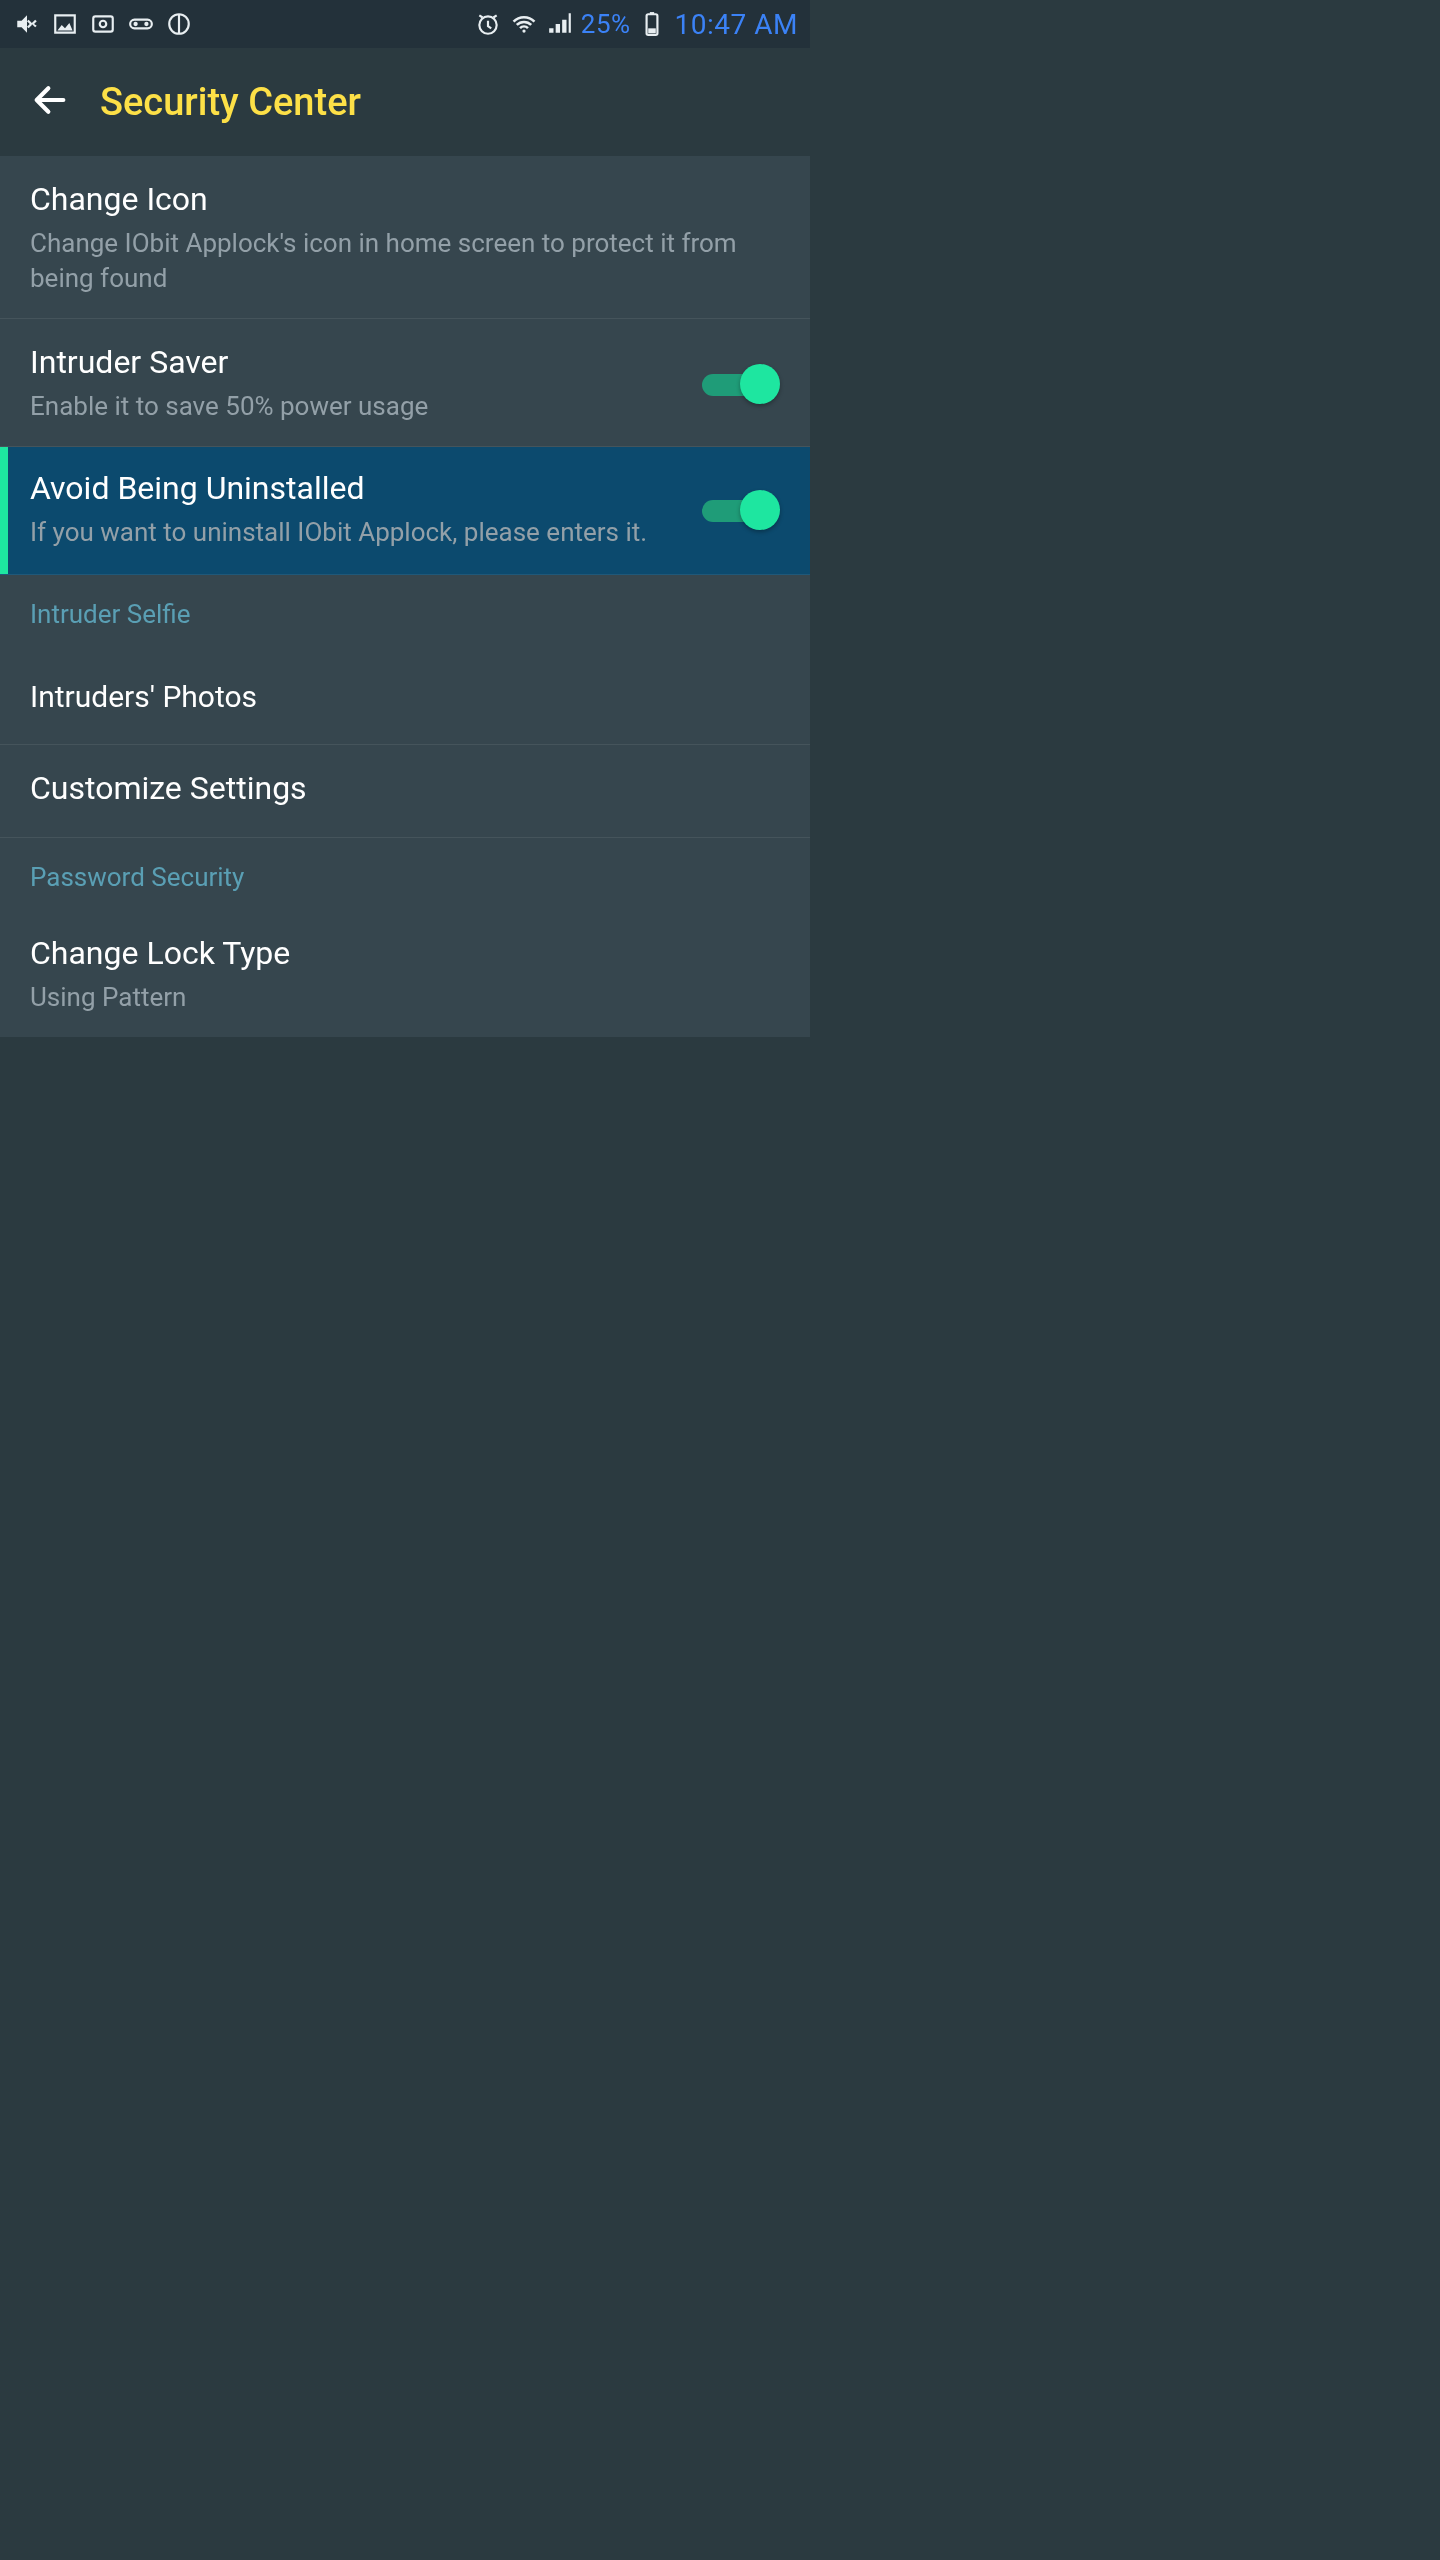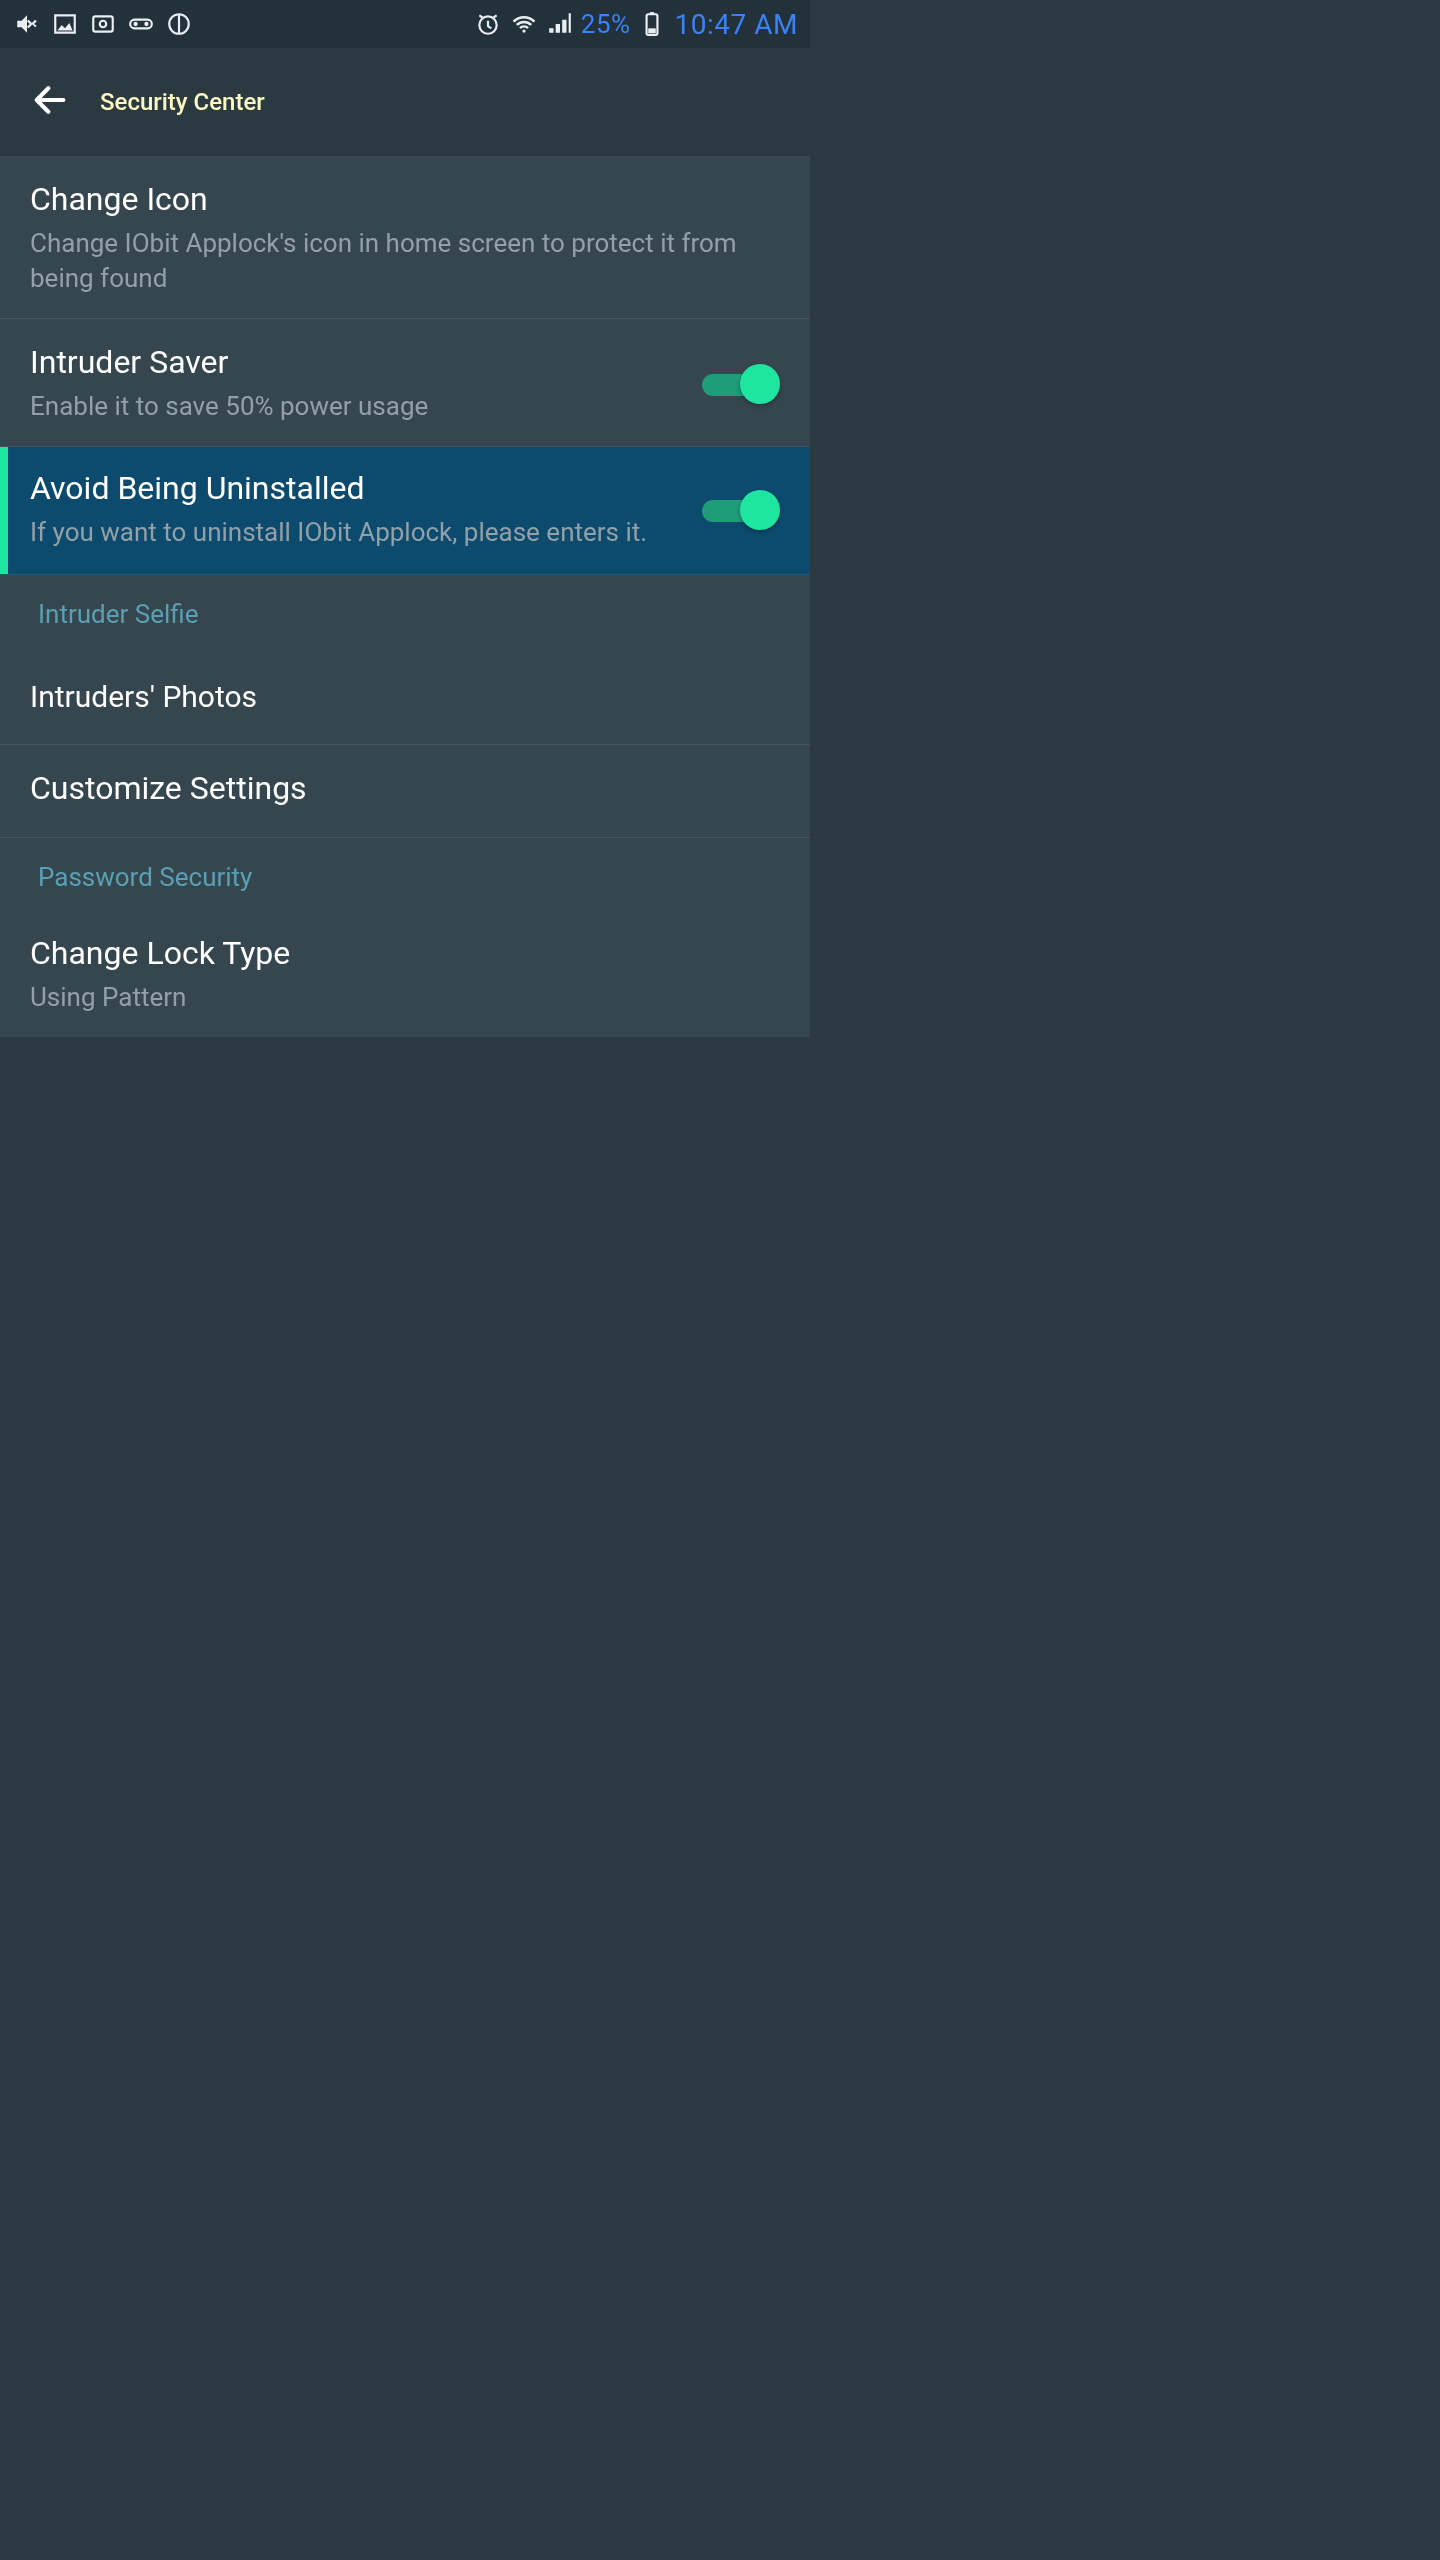--- a/index.html
+++ b/index.html
@@ -61,23 +61,23 @@
       gap: 30px;
       background: #2b3a40;
     }
     .back-arrow svg {
       width: 40px;
       height: 40px;
       stroke: #fff;
       fill: none;
     }
     .app-title {
-      font-size: 24px;
+      font-size: 38px;
       font-weight: 500;
-      color: #fef9c3;
+      color: #fde047;
     }
     
     .settings {
       background: #36464e;
     }
     .list-item {
       padding: 24px 30px 22px 30px;
       border-bottom: 1px solid rgba(255,255,255,0.08);
       display: flex;
       align-items: center;
@@ -134,21 +134,21 @@
     }
     .highlighted::before {
       content: '';
       position: absolute;
       left: 0; top: 0; bottom: 0;
       width: 8px;
       background: #1ee6a0;
     }
     
     .section-header {
-      padding: 24px 30px 18px 38px;
+      padding: 24px 30px 18px 30px;
       font-size: 26px;
       color: #5a9fb4;
     }
     .single-title-item {
       padding: 32px 30px 30px 30px;
       border-bottom: 1px solid rgba(255,255,255,0.08);
     }
     .single-title-item .item-title {
       margin-bottom: 0;
       font-size: 30px;

